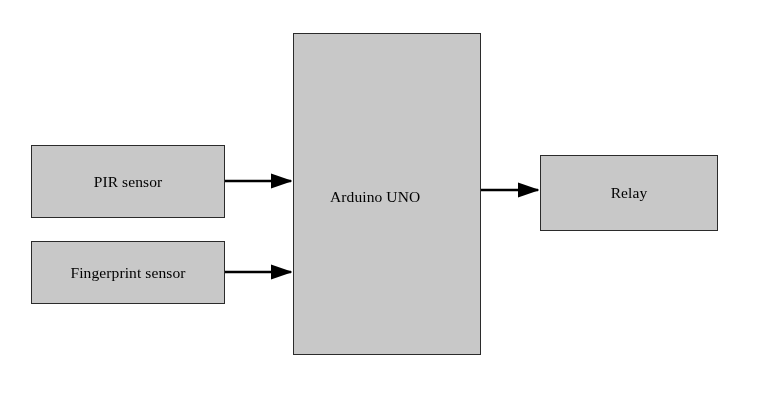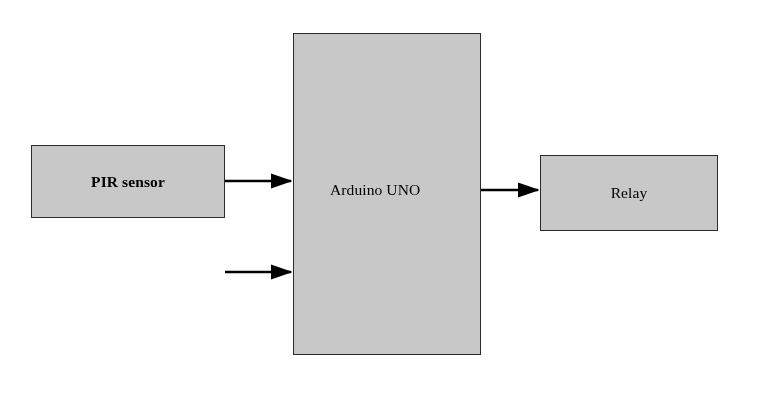--- a/index.html
+++ b/index.html
@@ -33,30 +33,30 @@
   }
   .node-label {
     font-family: "Liberation Serif", "DejaVu Serif", serif;
     font-size: 15.5px;
     color: #000000;
     line-height: 1;
     white-space: nowrap;
     letter-spacing: 0.1px;
   }
   
-  #node-pir        { left: 31px;  top: 145px; width: 194px; height: 73px; font-weight: bold; }
+  #node-pir        { left: 31px;  top: 145px; width: 194px; height: 73px; }
   #node-fingerprint{ left: 31px;  top: 241px; width: 194px; height: 63px; }
   #node-arduino    { left: 293px; top: 33px;  width: 188px; height: 322px; }
   #node-relay      { left: 540px; top: 155px; width: 178px; height: 76px; }
 
   
   #node-arduino .node-label {
     position: absolute;
     left: 36px;
-    top: 148px;
+    top: 155px;
   }
 
   .edge-layer {
     position: absolute;
     left: 0;
     top: 0;
     width: 766px;
     height: 415px;
     pointer-events: none;
   }
@@ -77,20 +77,23 @@
 
     <line x1="225" y1="272" x2="291" y2="272" stroke="#000000" stroke-width="2.4" marker-end="url(#arrowhead)"></line>
 
     <line x1="481" y1="190" x2="538" y2="190" stroke="#000000" stroke-width="2.4" marker-end="url(#arrowhead)"></line>
   </svg>
 
   <div class="node" id="node-pir">
     <span class="node-label">PIR sensor</span>
   </div>
 
+  <div class="node" id="node-fingerprint">
+    <span class="node-label">Fingerprint sensor</span>
+  </div>
 
   <div class="node" id="node-arduino">
     <span class="node-label">Arduino UNO</span>
   </div>
 
   <div class="node" id="node-relay">
     <span class="node-label">Relay</span>
   </div>
 
 </div>

